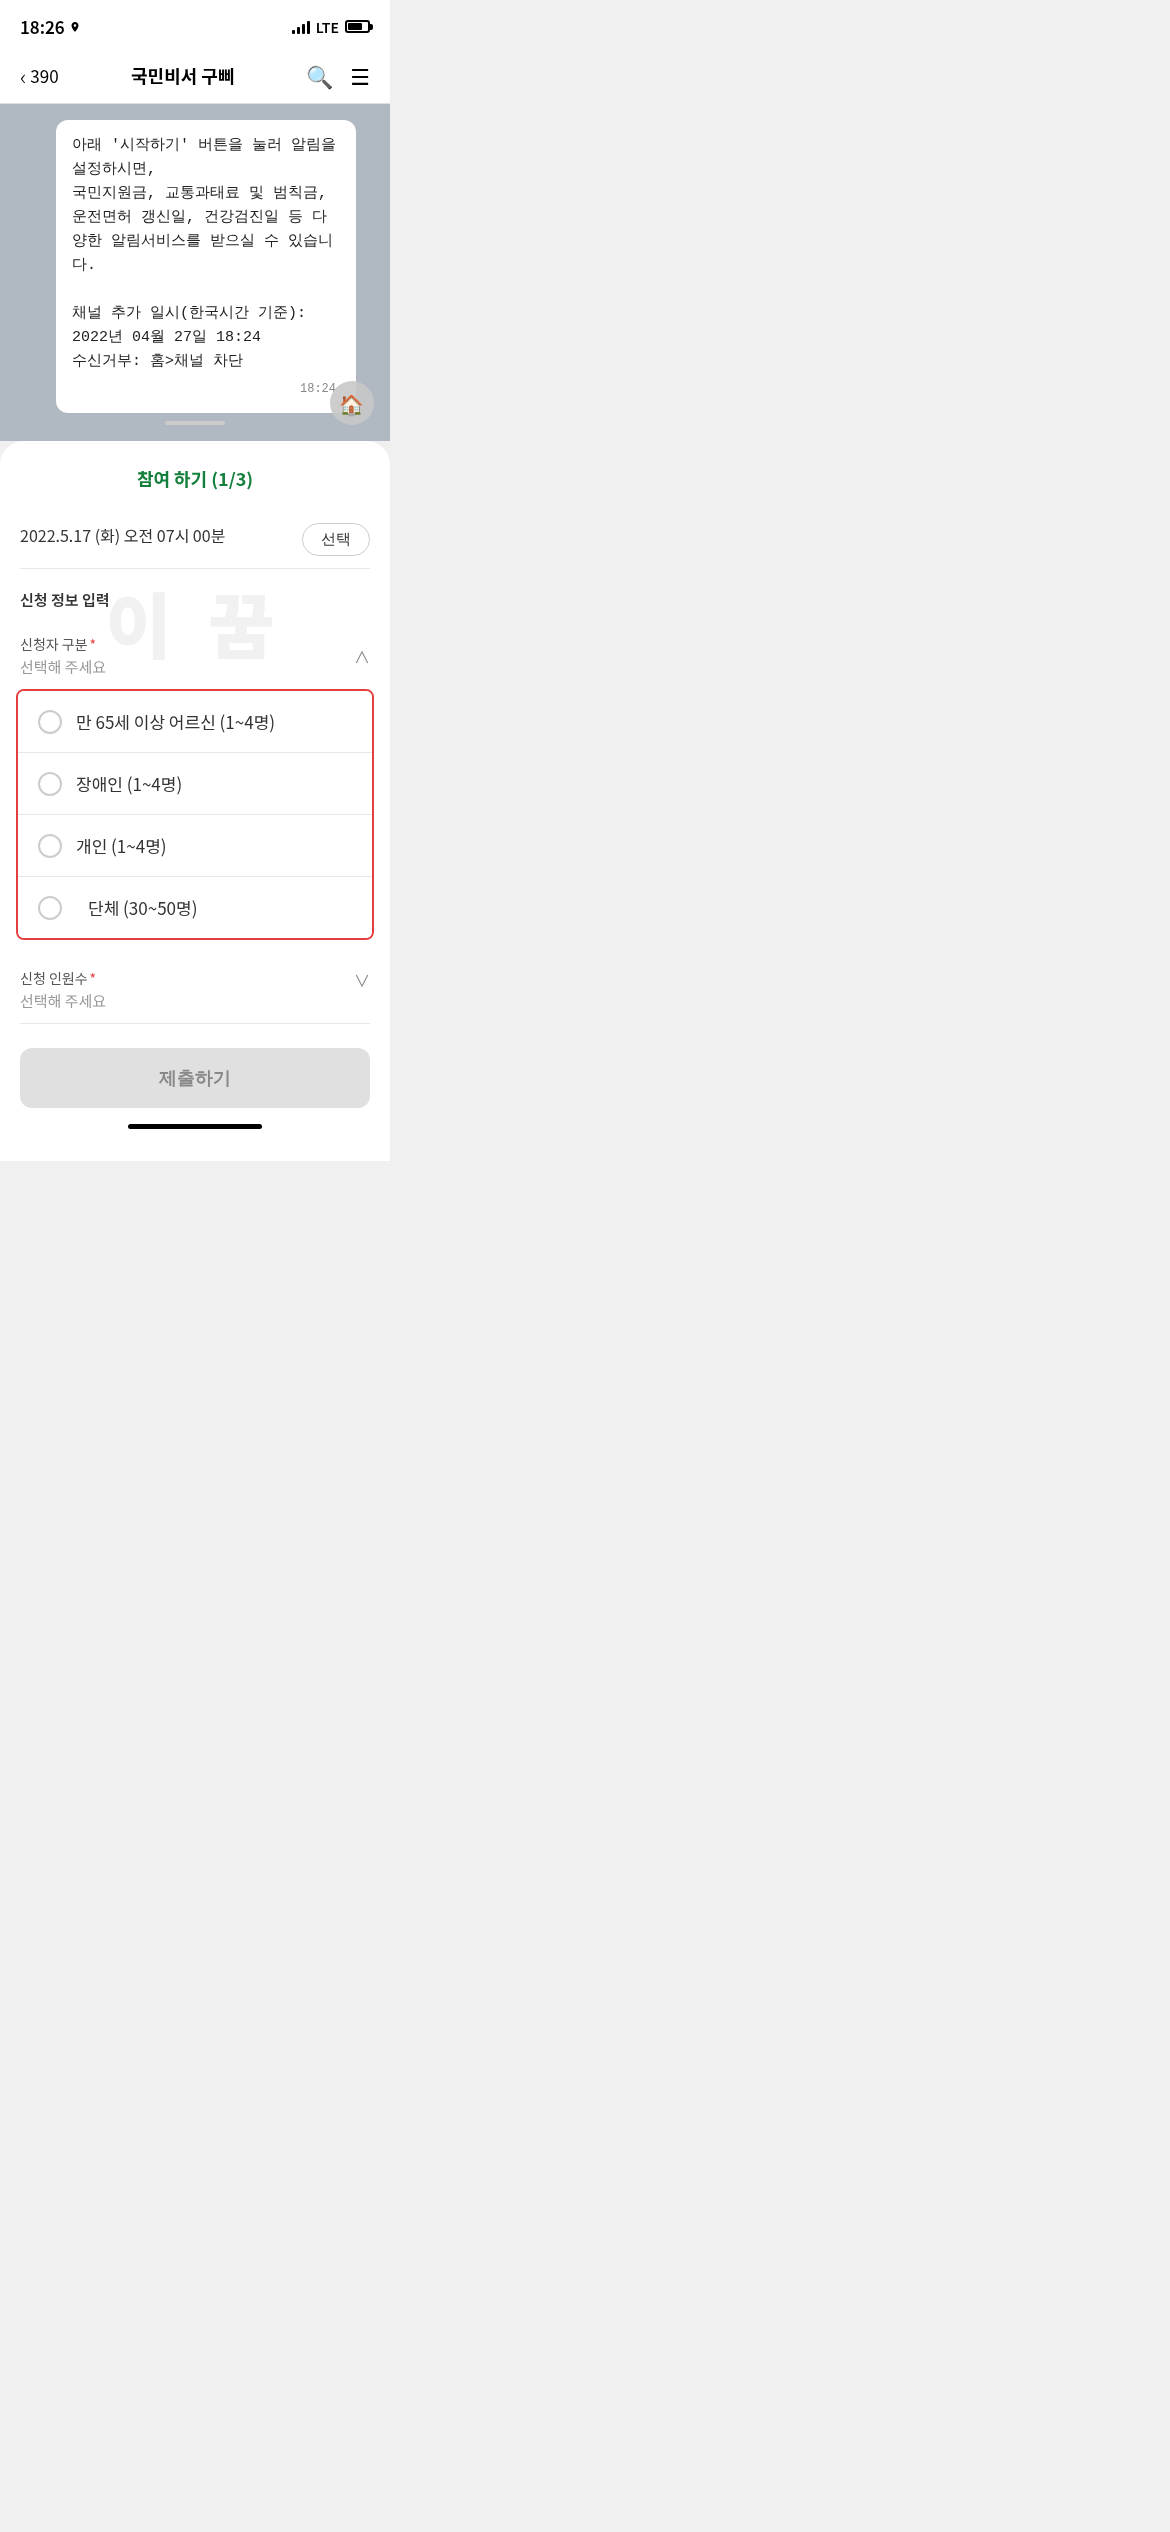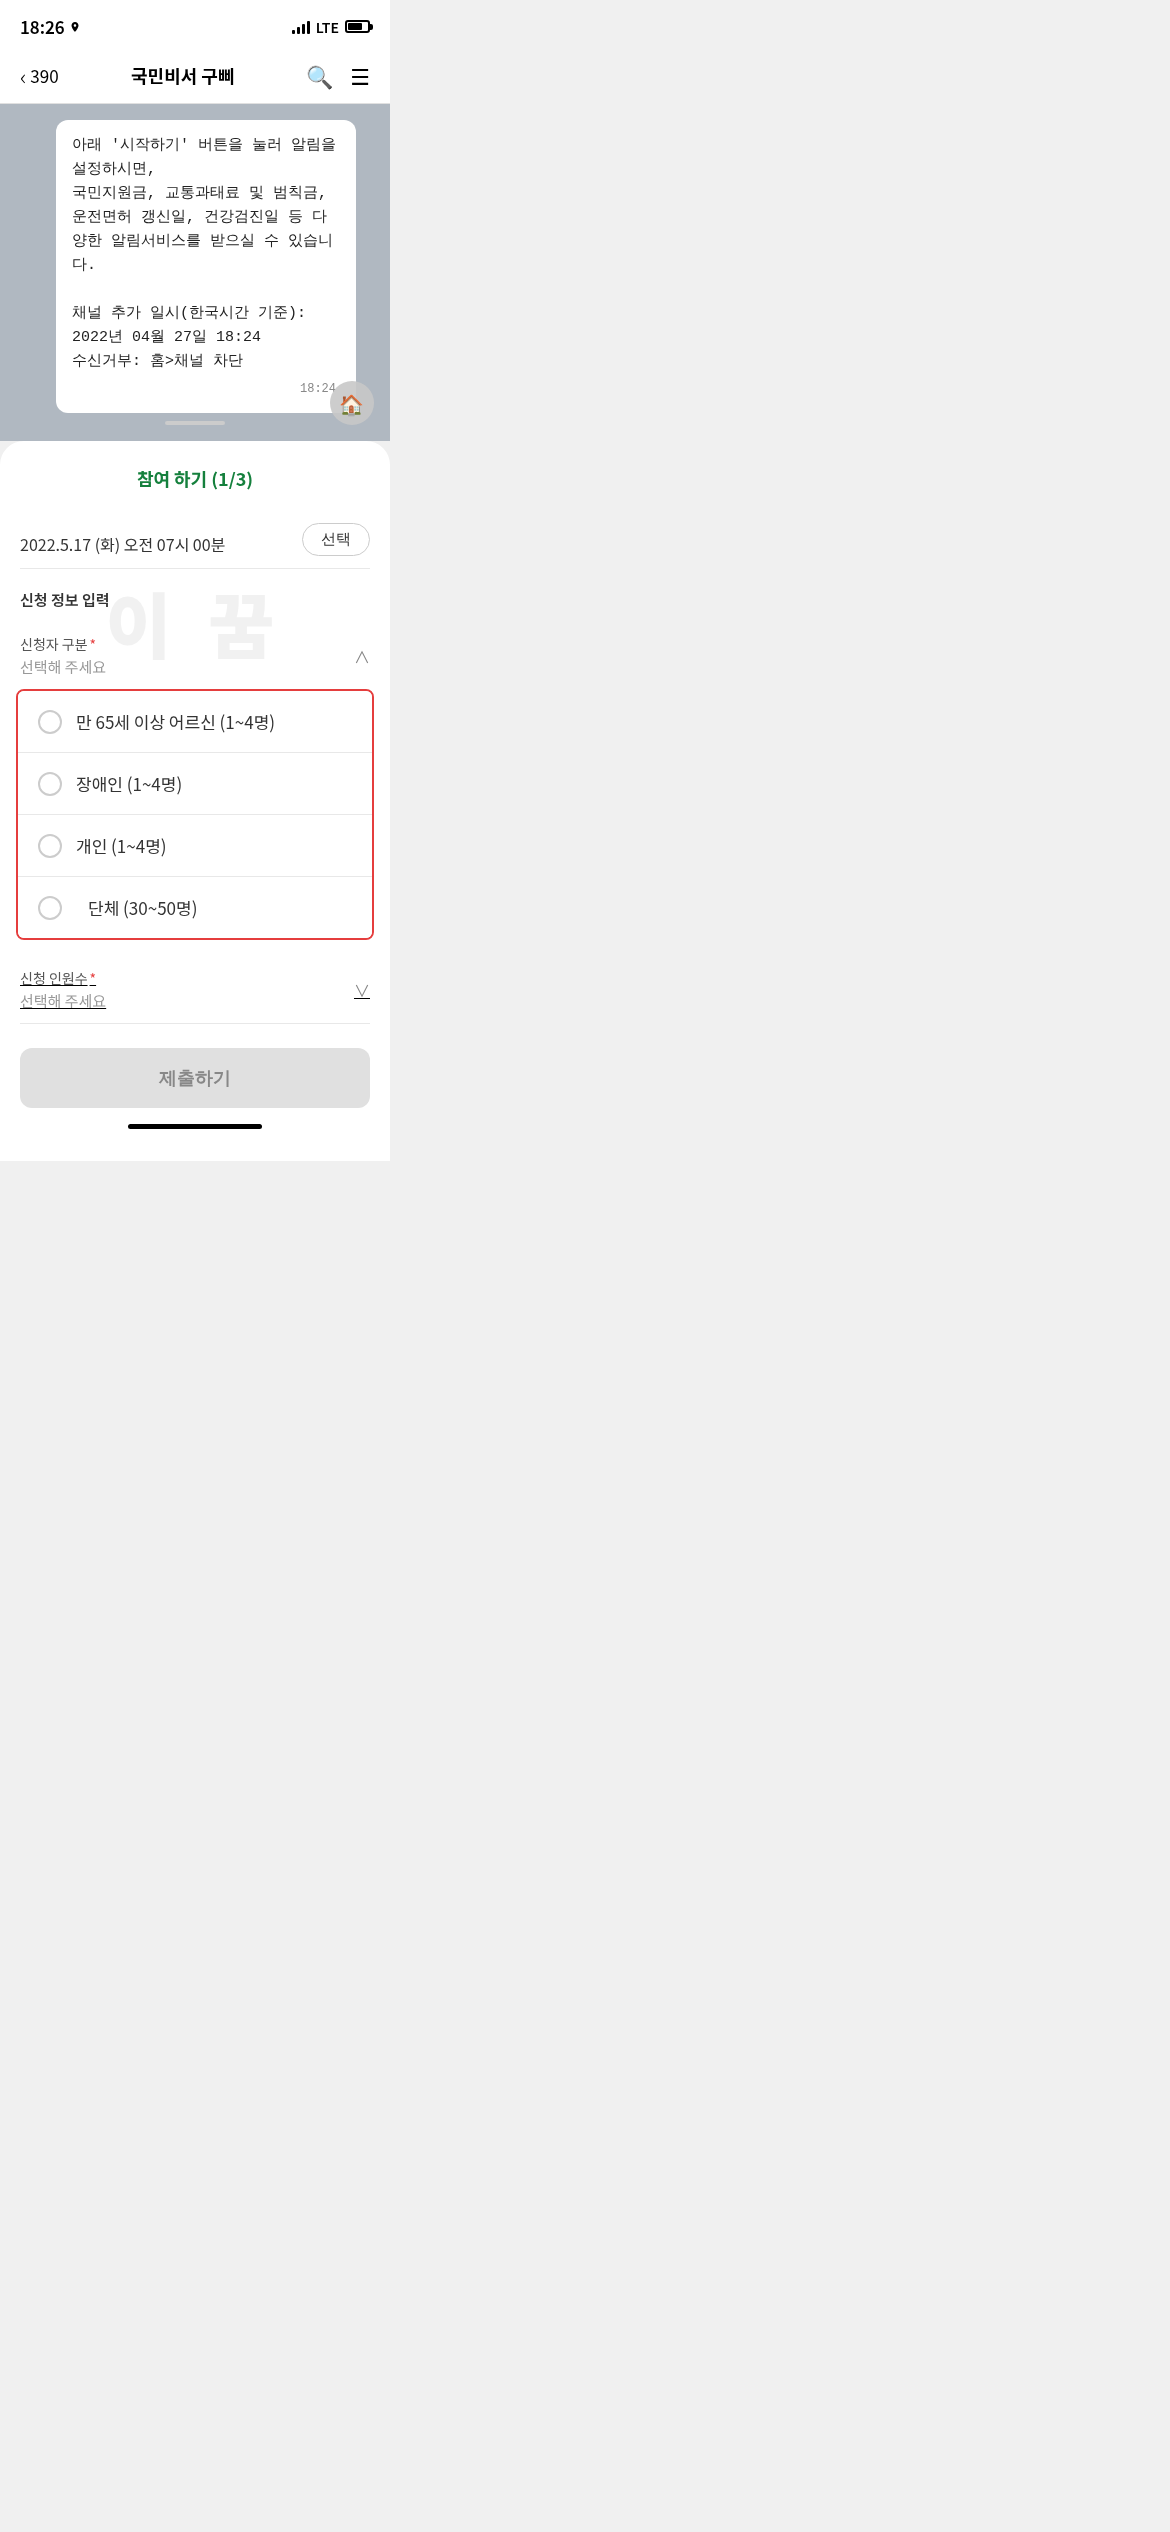--- a/index.html
+++ b/index.html
@@ -175,21 +175,21 @@
       text-align: center;
       font-size: 18px;
       font-weight: 700;
       color: #15803d;
       margin-bottom: 20px;
     }
 
     
     .date-row {
       display: flex;
-      align-items: flex-end;
+      align-items: flex-start;
       justify-content: space-between;
       padding: 12px 0;
       border-bottom: 1px solid #e8e8e8;
       margin-bottom: 20px;
       gap: 14px;
     }
     .date-text {
       font-size: 16px;
       color: #333;
     }
@@ -287,22 +287,21 @@
       font-size: 17px;
       color: #333;
     }
 
     
     .dropdown-section {
       padding: 12px 0;
       border-bottom: 1px solid #e8e8e8;
       display: flex;
       justify-content: space-between;
-      align-items: center;
-      text-decoration: underline;
+      align-items: flex-start;
     }
 
     
     .submit-btn {
       width: 100%;
       background: #e0e0e0;
       border: none;
       border-radius: 12px;
       padding: 18px;
       font-size: 18px;

